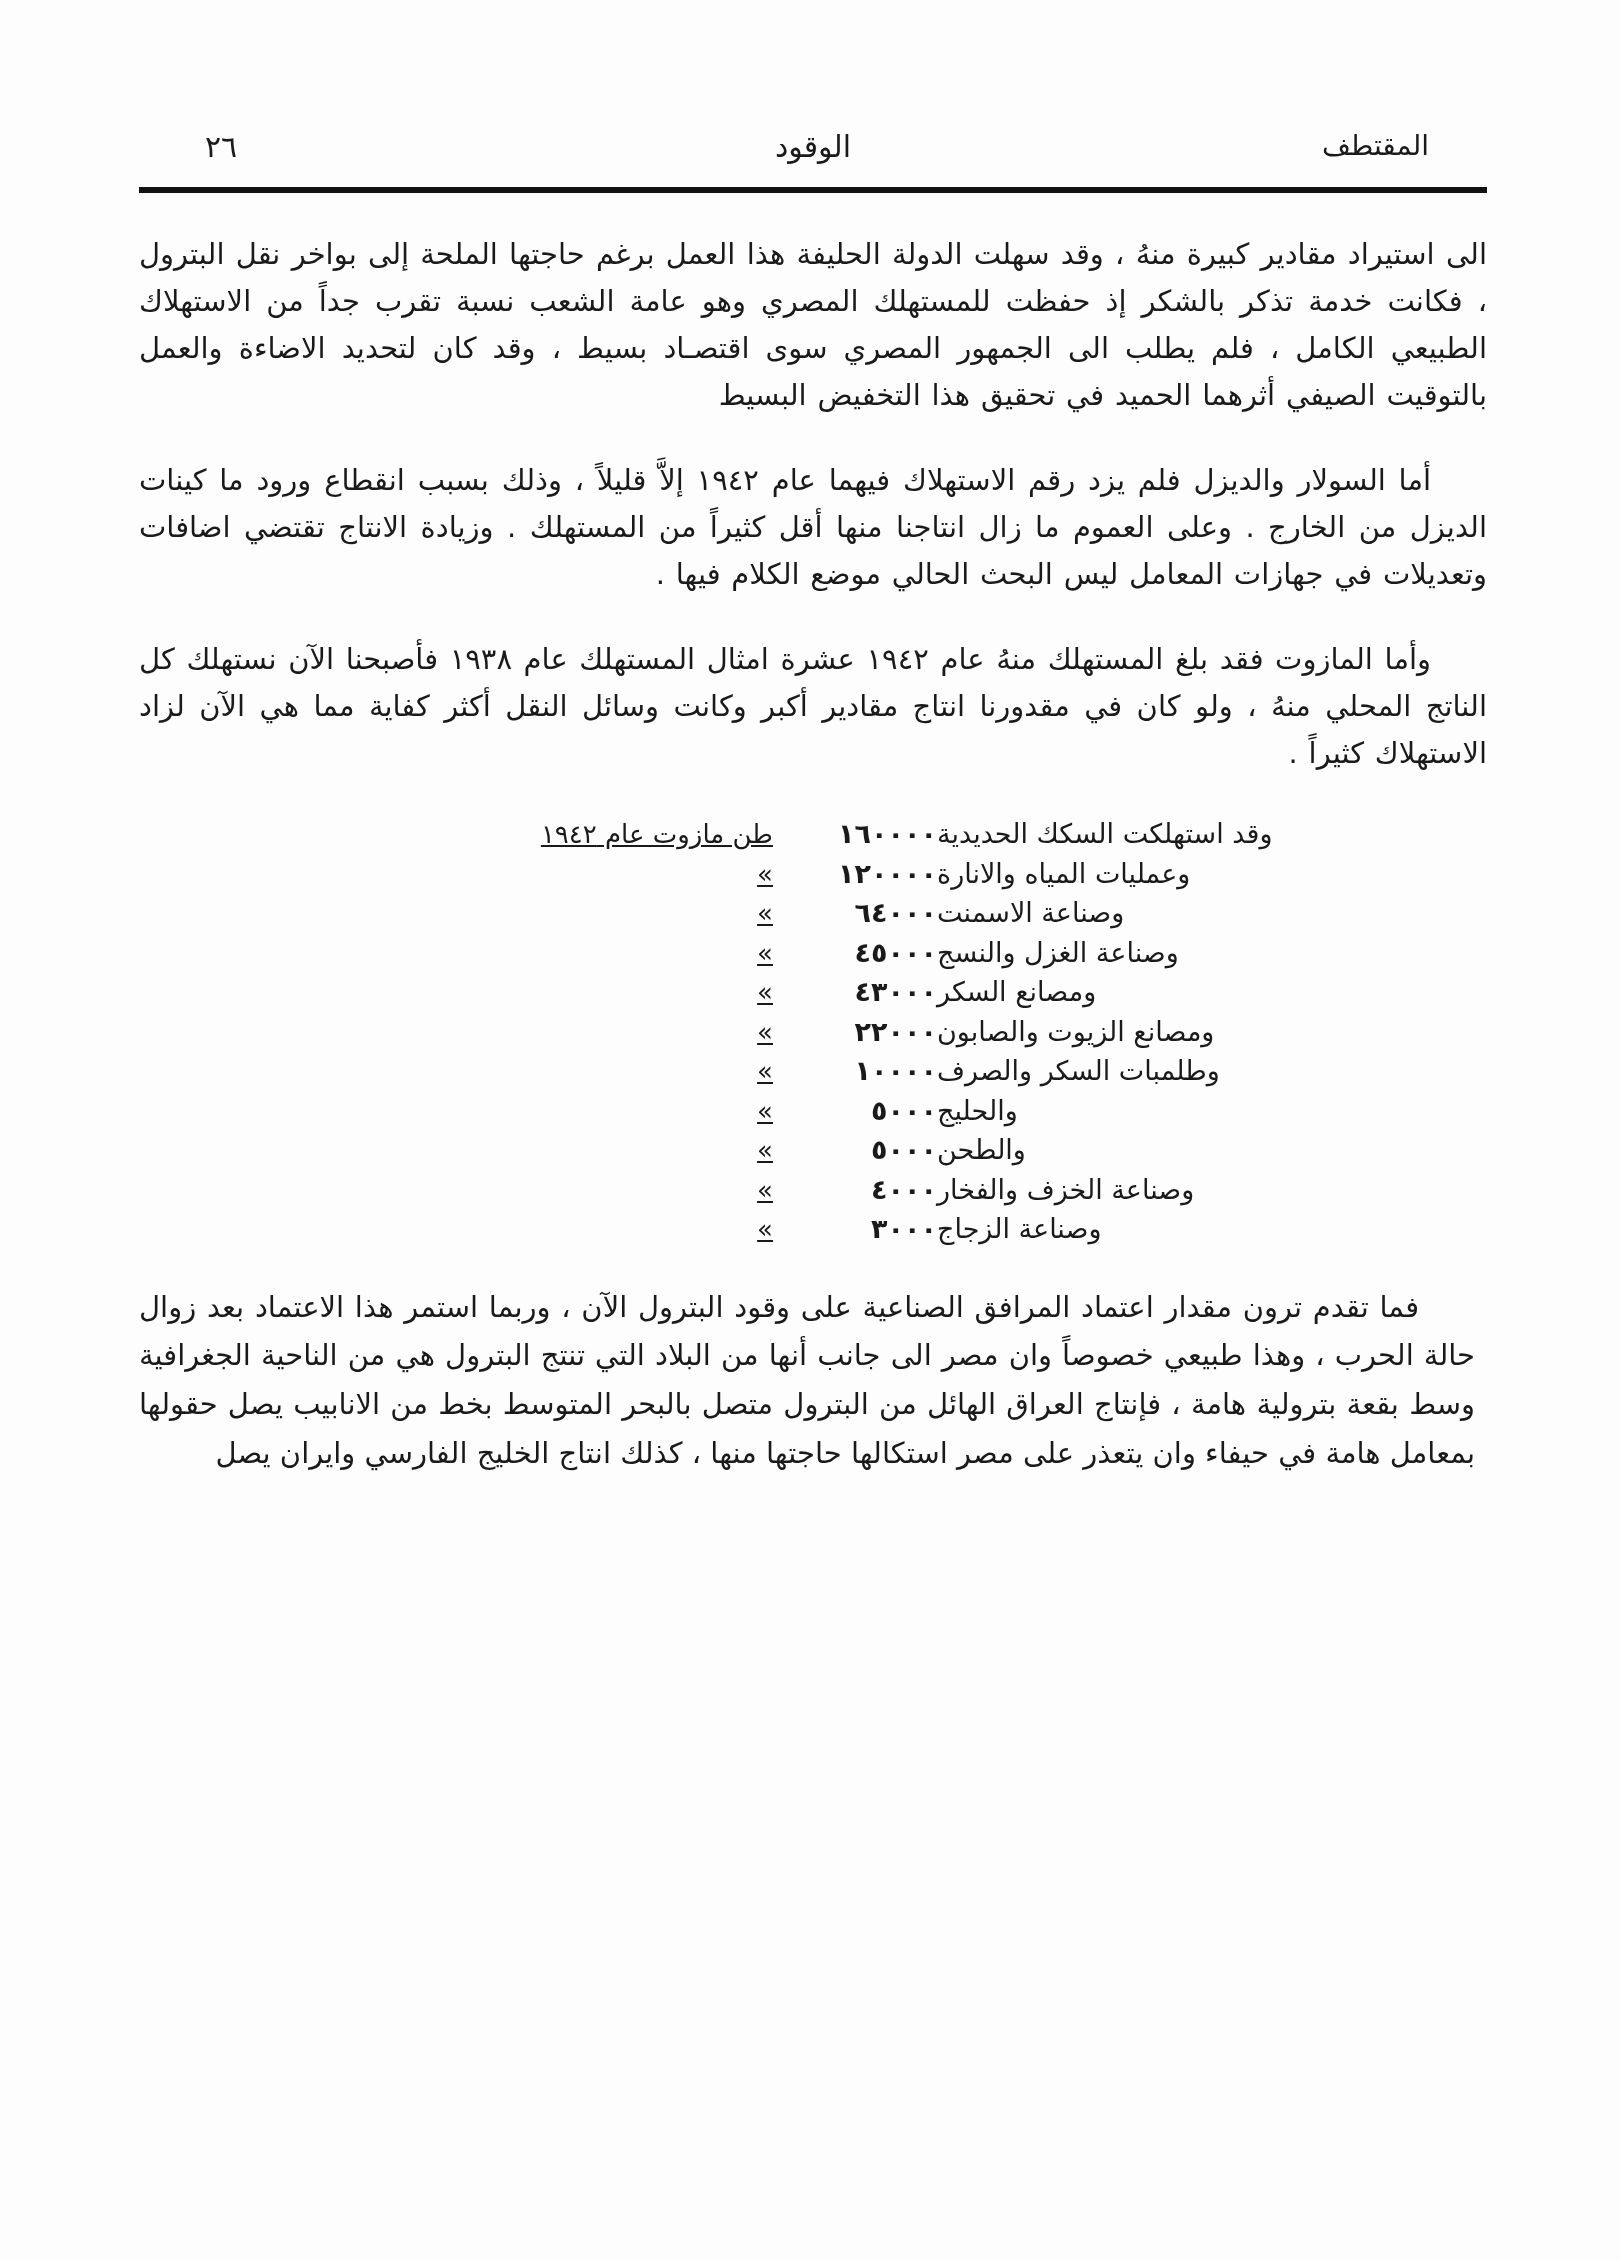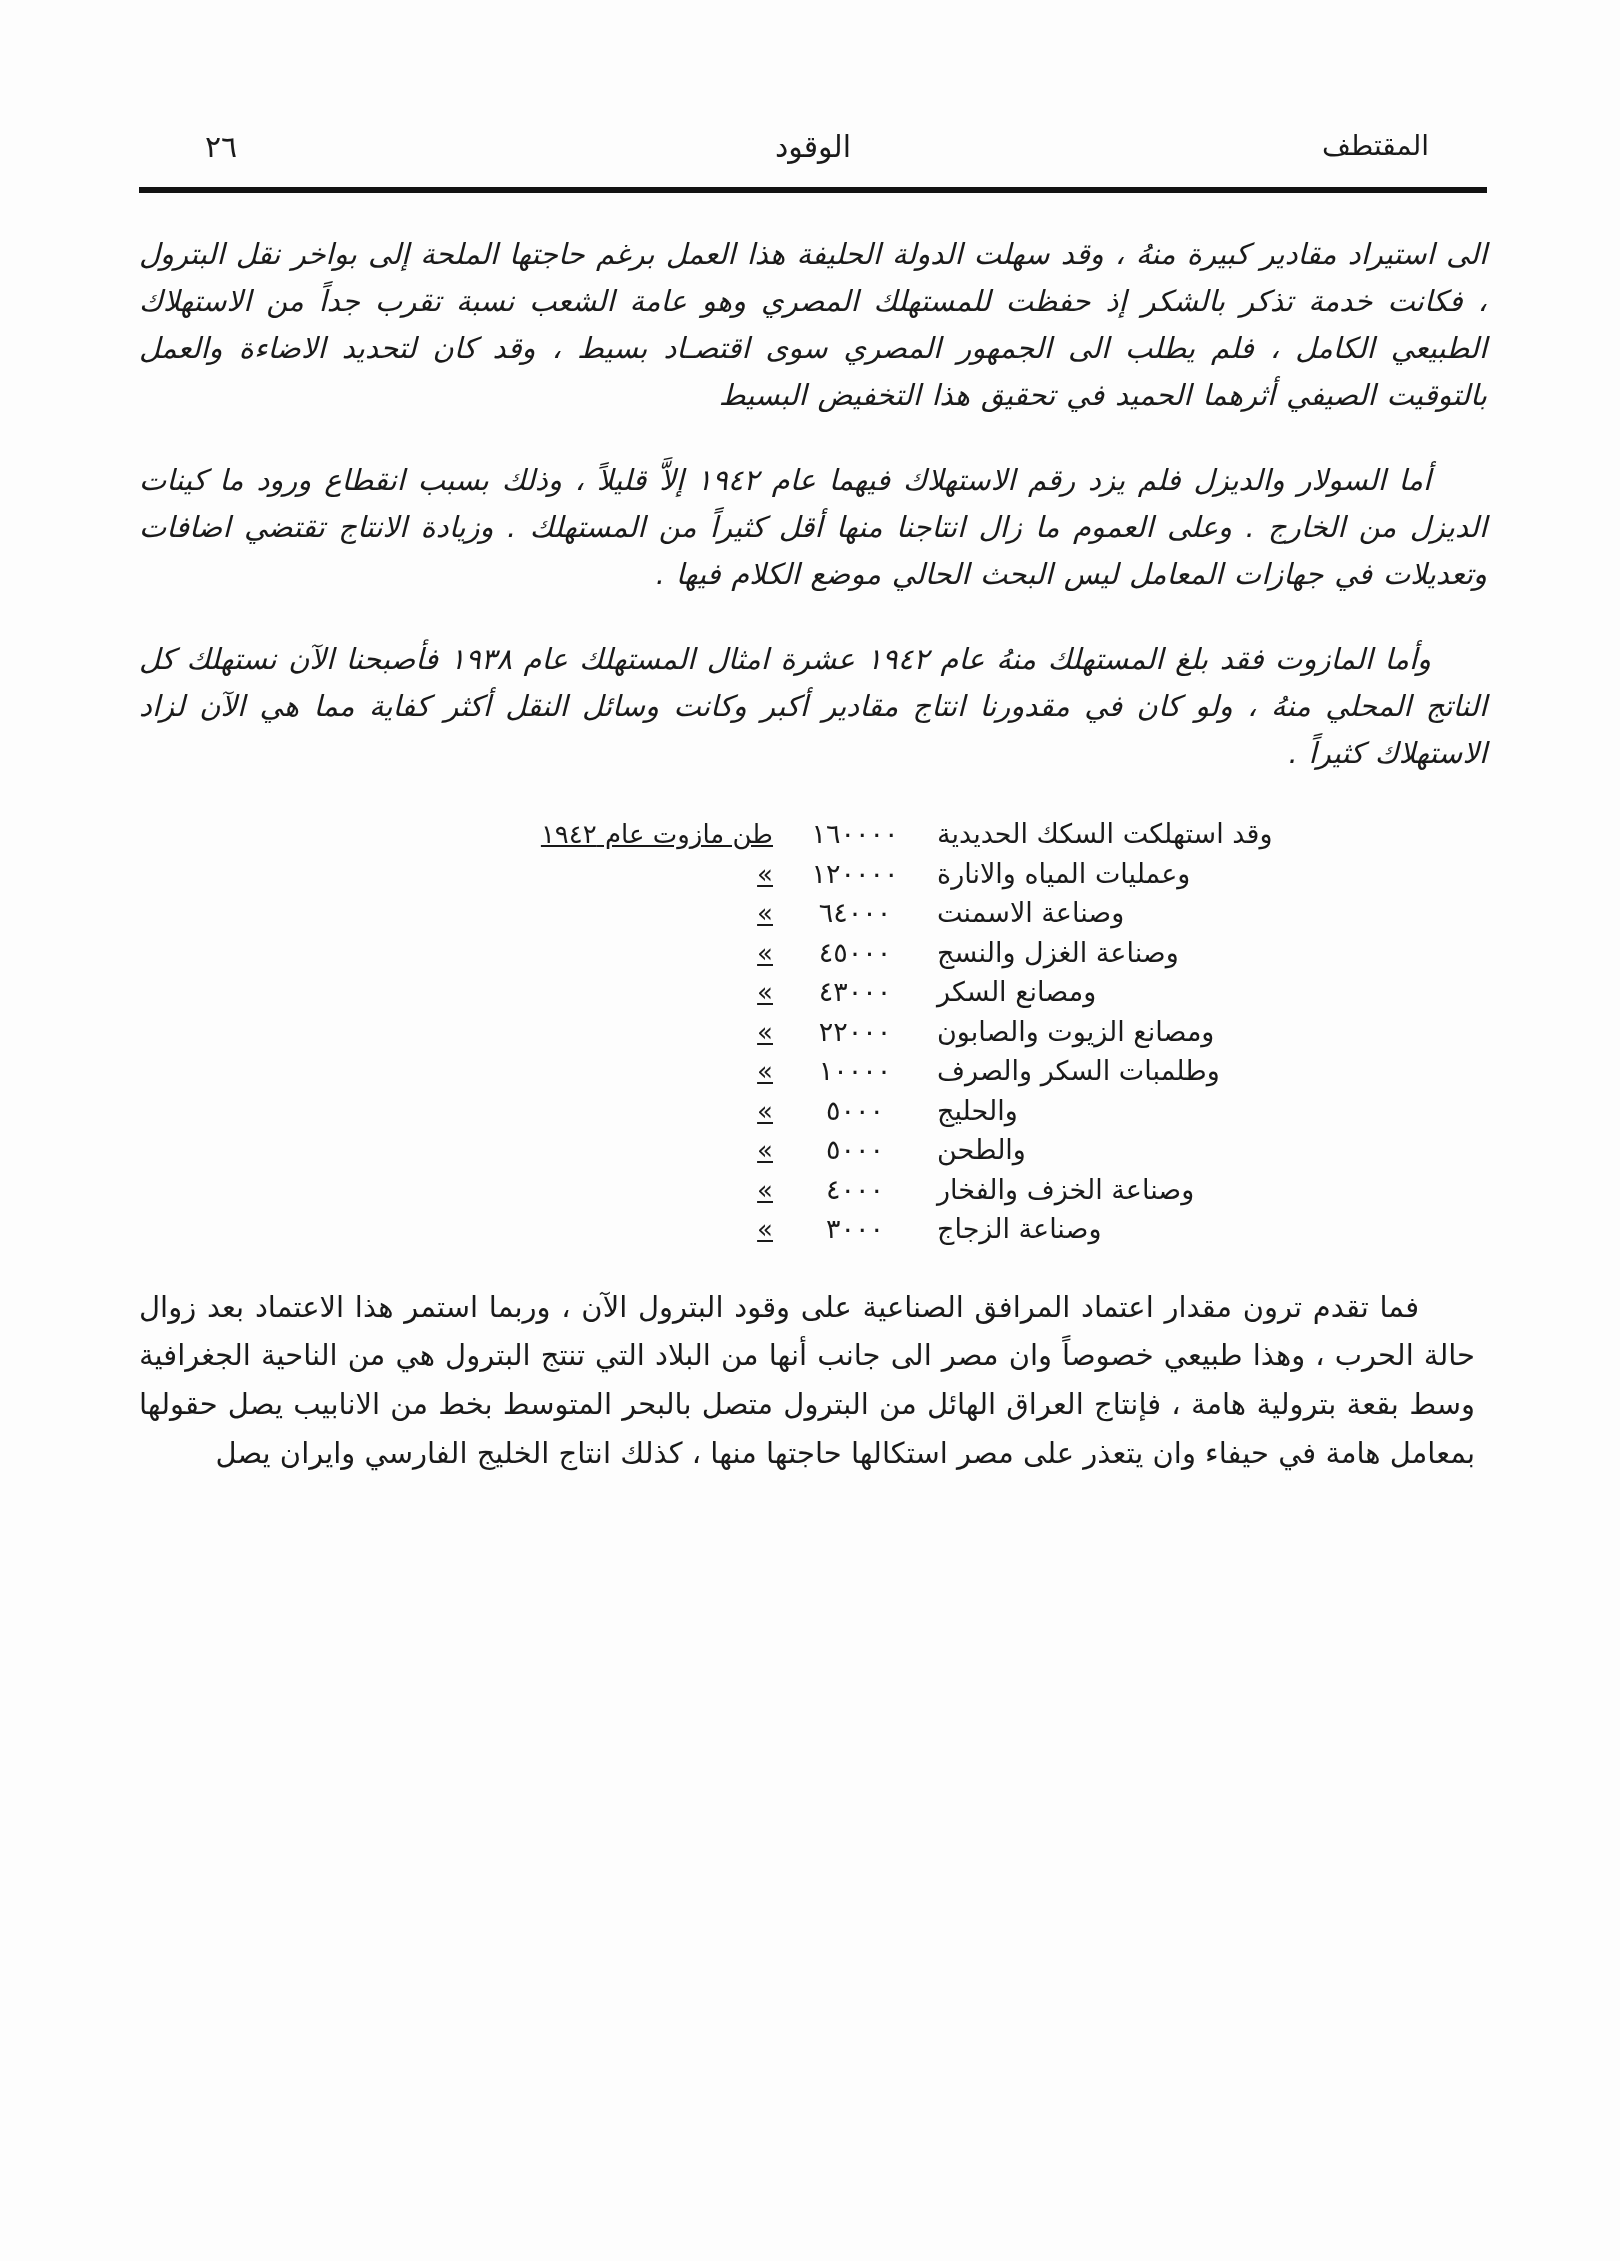--- a/index.html
+++ b/index.html
@@ -59,21 +59,20 @@
     text-align: justify;
   }
   p.para {
     margin: 0 0 38px 0;
     font-size: 29px;
     line-height: 1.62;
     text-indent: 0;
     text-align: justify;
     text-align-last: right;
     word-spacing: 1.6px;
-    font-style: italic;
   }
   p.para.indent {
     text-indent: 56px;
   }
 
   
   .table-wrap {
     margin: 6.6px 0 33px 0;
     direction: rtl;
   }
@@ -87,25 +86,26 @@
     vertical-align: baseline;
     white-space: nowrap;
     line-height: 1.28;
   }
   td.c-label {
     text-align: left;
     padding-left: 58px;
     min-width: 427px;
   }
   td.c-value {
-    text-align: center;
+    text-align: right;
     direction: rtl;
     padding-left: 58px;
     letter-spacing: 2.5px;
     min-width: 164px;
+    font-weight: bold;
   }
   td.c-unit {
     text-align: right;
     min-width: 205px;
     font-size: 26px;
     text-decoration: underline;
   }
 
   .tail {
     margin-top: 21.4px;

